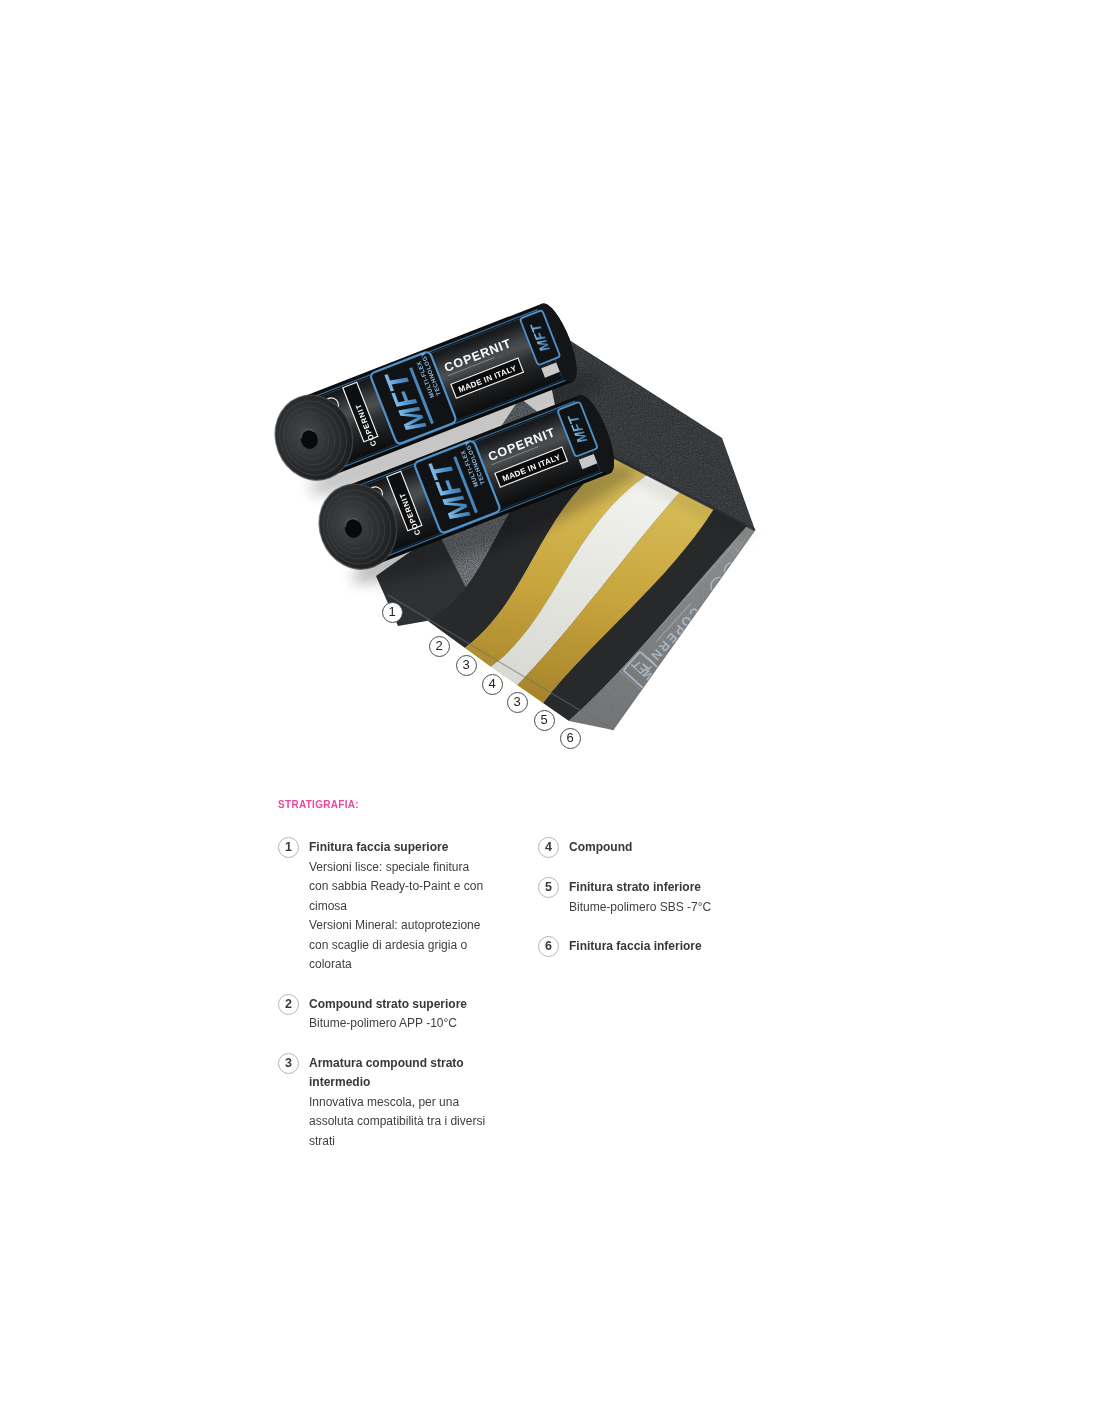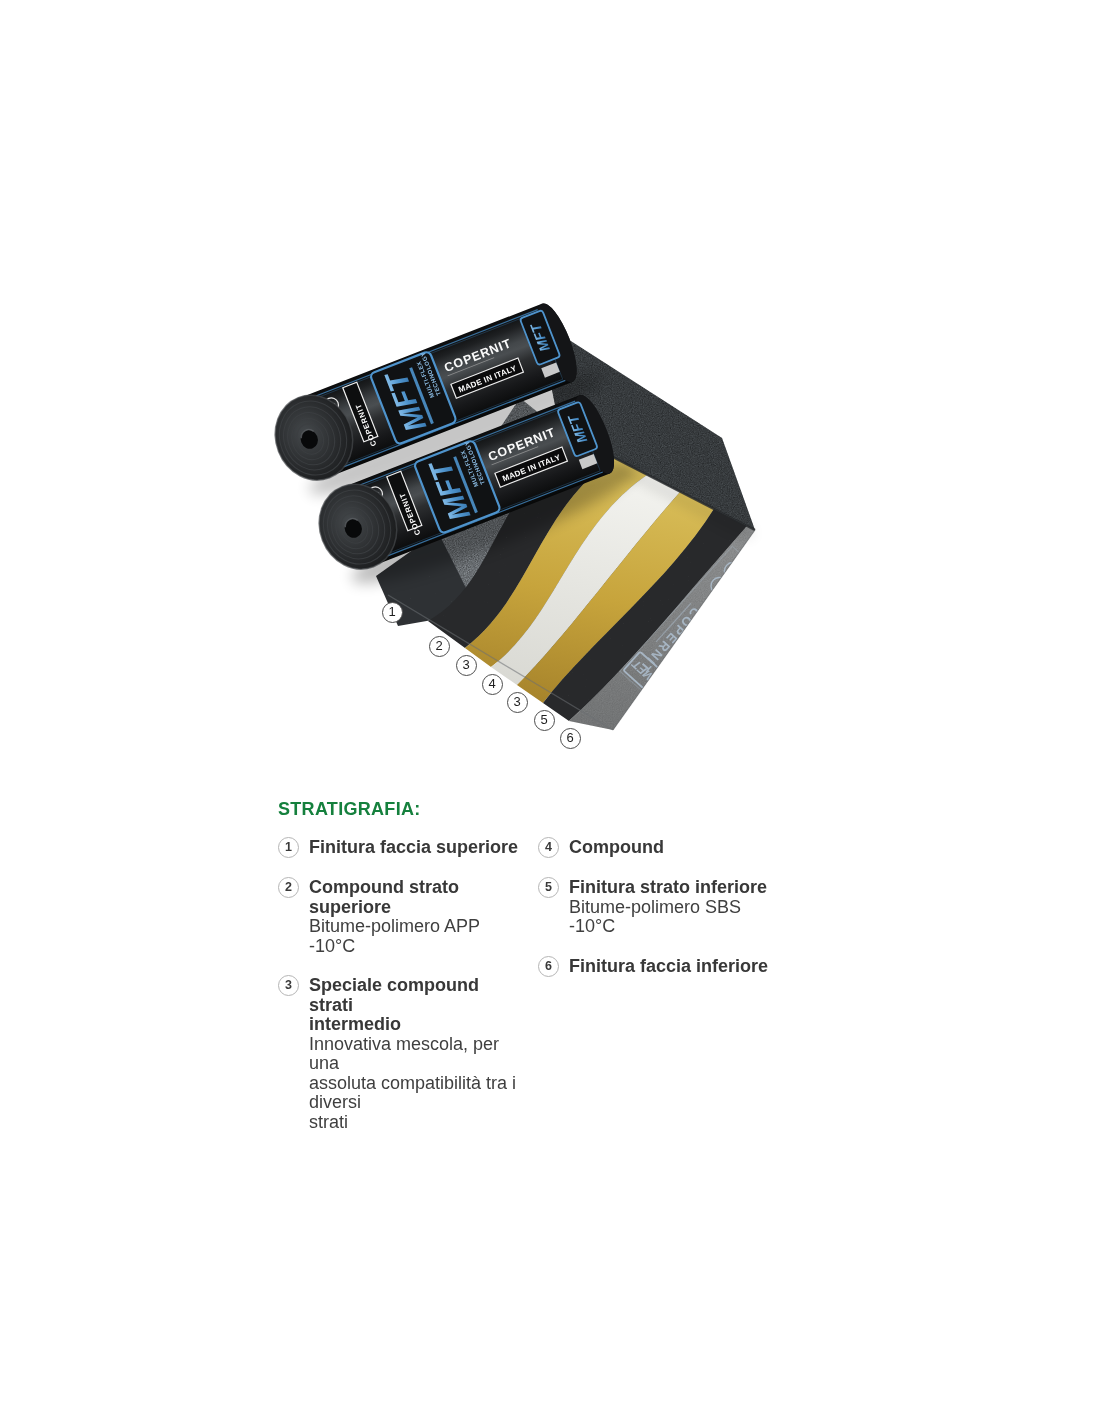--- a/index.html
+++ b/index.html
@@ -11,32 +11,32 @@
   .illustration{position:absolute;left:270px;top:280px;width:510px;height:490px;}
   
   .callout{
     position:absolute;width:21px;height:21px;box-sizing:border-box;
     border:1.3px solid #4d4d4d;border-radius:50%;background:#ffffff;
     font-size:13px;line-height:18px;text-align:center;color:#1f1f1f;
   }
   
   .legend{position:absolute;left:278px;top:799px;width:522px;color:#3c3c3c;}
   .legend h3{
-    margin:0;font-size:18px;font-weight:700;color:#15803d;letter-spacing:.3px;
+    margin:0;font-size:10px;font-weight:700;color:#ec4899;letter-spacing:.3px;
   }
   .legend .col{position:absolute;top:39px;}
   .legend .col1{left:0;width:250px;}
   .legend .col2{left:260px;width:252px;}
   .item{display:flex;margin-bottom:20px;}
   .lnum{
     flex:0 0 21px;width:21px;height:21px;box-sizing:border-box;margin-right:10px;margin-top:-1px;
     border:1.5px solid #b5b5b5;border-radius:50%;background:#fff;
     font-size:12.5px;font-weight:700;line-height:18px;text-align:center;color:#3a3a3a;
   }
-  .ltxt{flex:1;font-size:18px;line-height:19.5px;}
+  .ltxt{flex:1;font-size:12px;line-height:19.5px;}
   .ltitle{font-weight:700;color:#383838;white-space:pre-line;}
   .lbody{font-weight:400;color:#3f3f3f;white-space:pre-line;}
 </style>
 </head>
 <body>
 
 <div class="stage">
 
   <svg class="illustration" viewBox="0 0 510 490" xmlns="http://www.w3.org/2000/svg">
     <defs>
@@ -302,53 +302,59 @@
   <div class="callout" style="left:559.5px;top:727.5px;">6</div>
 
   <div class="legend">
     <h3>STRATIGRAFIA:</h3>
 
     <div class="col col1">
       <div class="item">
         <div class="lnum">1</div>
         <div class="ltxt">
           <div class="ltitle">Finitura faccia superiore</div>
+          <div class="lbody">Versioni lisce: speciale finitura
+con sabbia Ready-to-Paint e con
+cimosa
+Versioni Mineral: autoprotezione
+con scaglie di ardesia grigia o
+colorata</div>
         </div>
       </div>
       <div class="item">
         <div class="lnum">2</div>
         <div class="ltxt">
           <div class="ltitle">Compound strato superiore</div>
           <div class="lbody">Bitume-polimero APP -10°C</div>
         </div>
       </div>
       <div class="item">
         <div class="lnum">3</div>
         <div class="ltxt">
-          <div class="ltitle">Speciale compound strati
+          <div class="ltitle">Armatura compound strato
 intermedio</div>
           <div class="lbody">Innovativa mescola, per una
 assoluta compatibilità tra i diversi
 strati</div>
         </div>
       </div>
     </div>
 
     <div class="col col2">
       <div class="item">
         <div class="lnum">4</div>
         <div class="ltxt">
           <div class="ltitle">Compound</div>
         </div>
       </div>
       <div class="item">
         <div class="lnum">5</div>
         <div class="ltxt">
           <div class="ltitle">Finitura strato inferiore</div>
-          <div class="lbody">Bitume-polimero SBS -10°C</div>
+          <div class="lbody">Bitume-polimero SBS -7°C</div>
         </div>
       </div>
       <div class="item">
         <div class="lnum">6</div>
         <div class="ltxt">
           <div class="ltitle">Finitura faccia inferiore</div>
         </div>
       </div>
     </div>
   </div>

